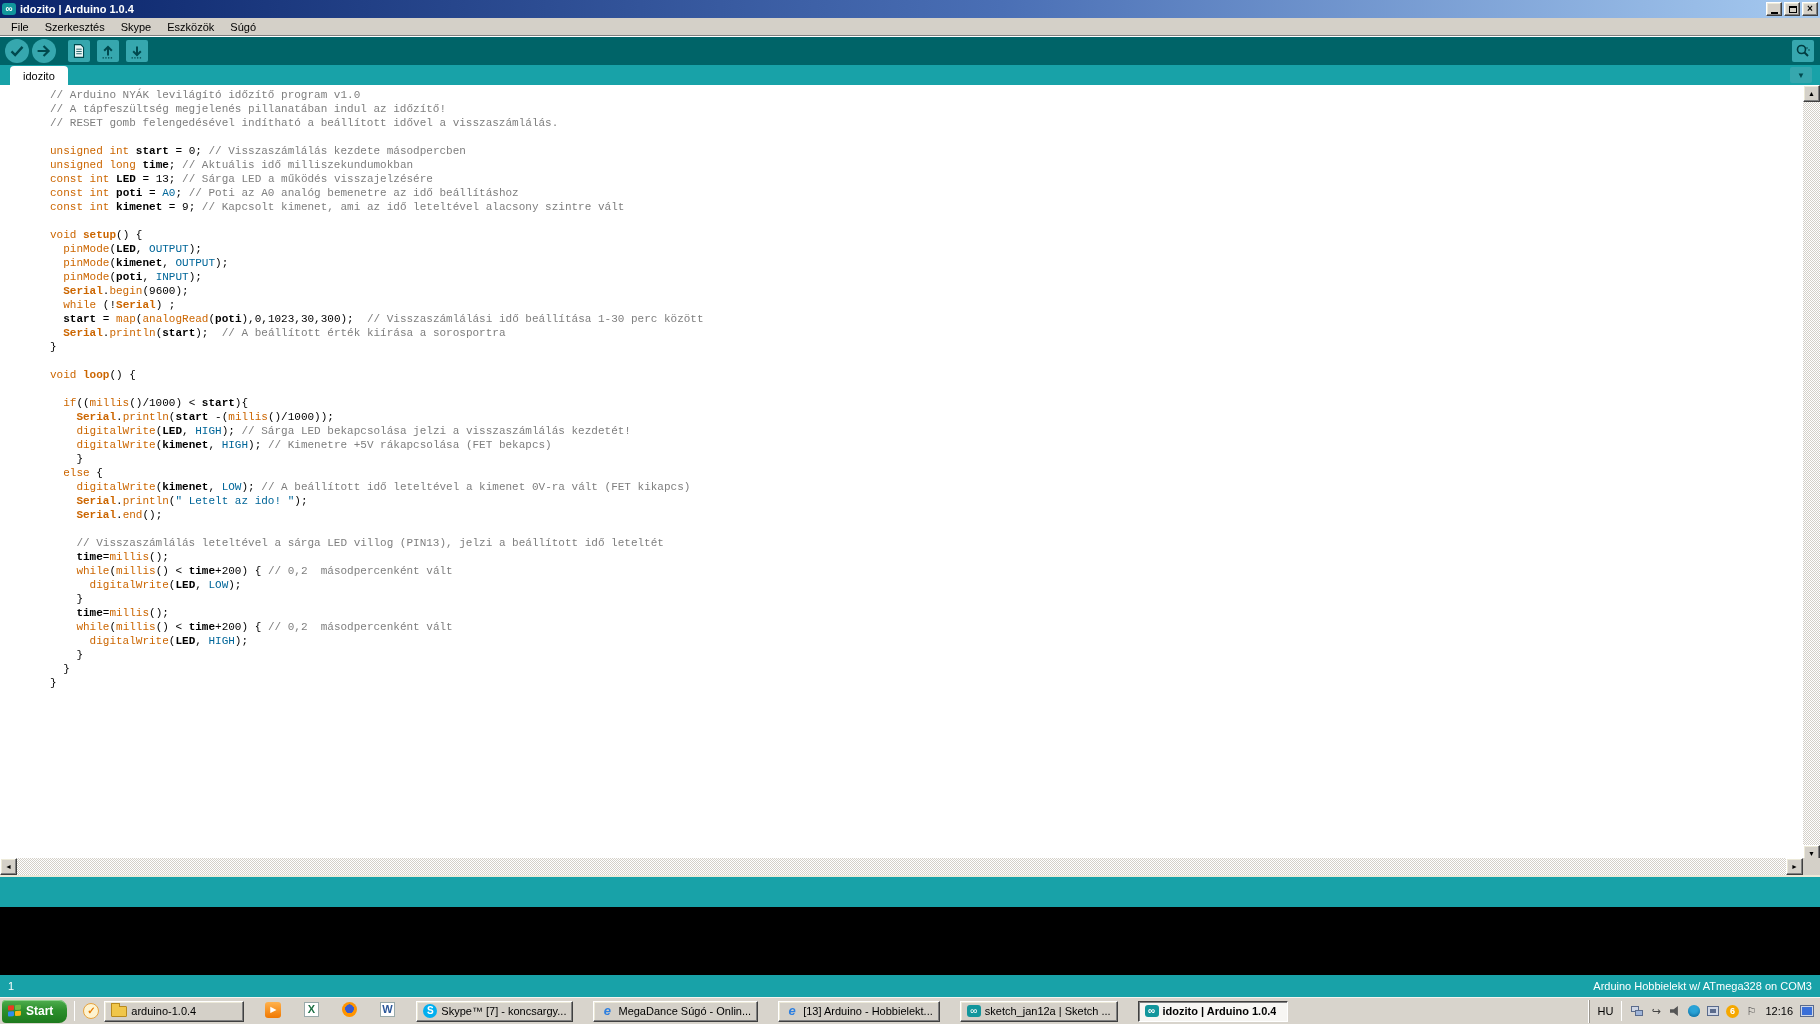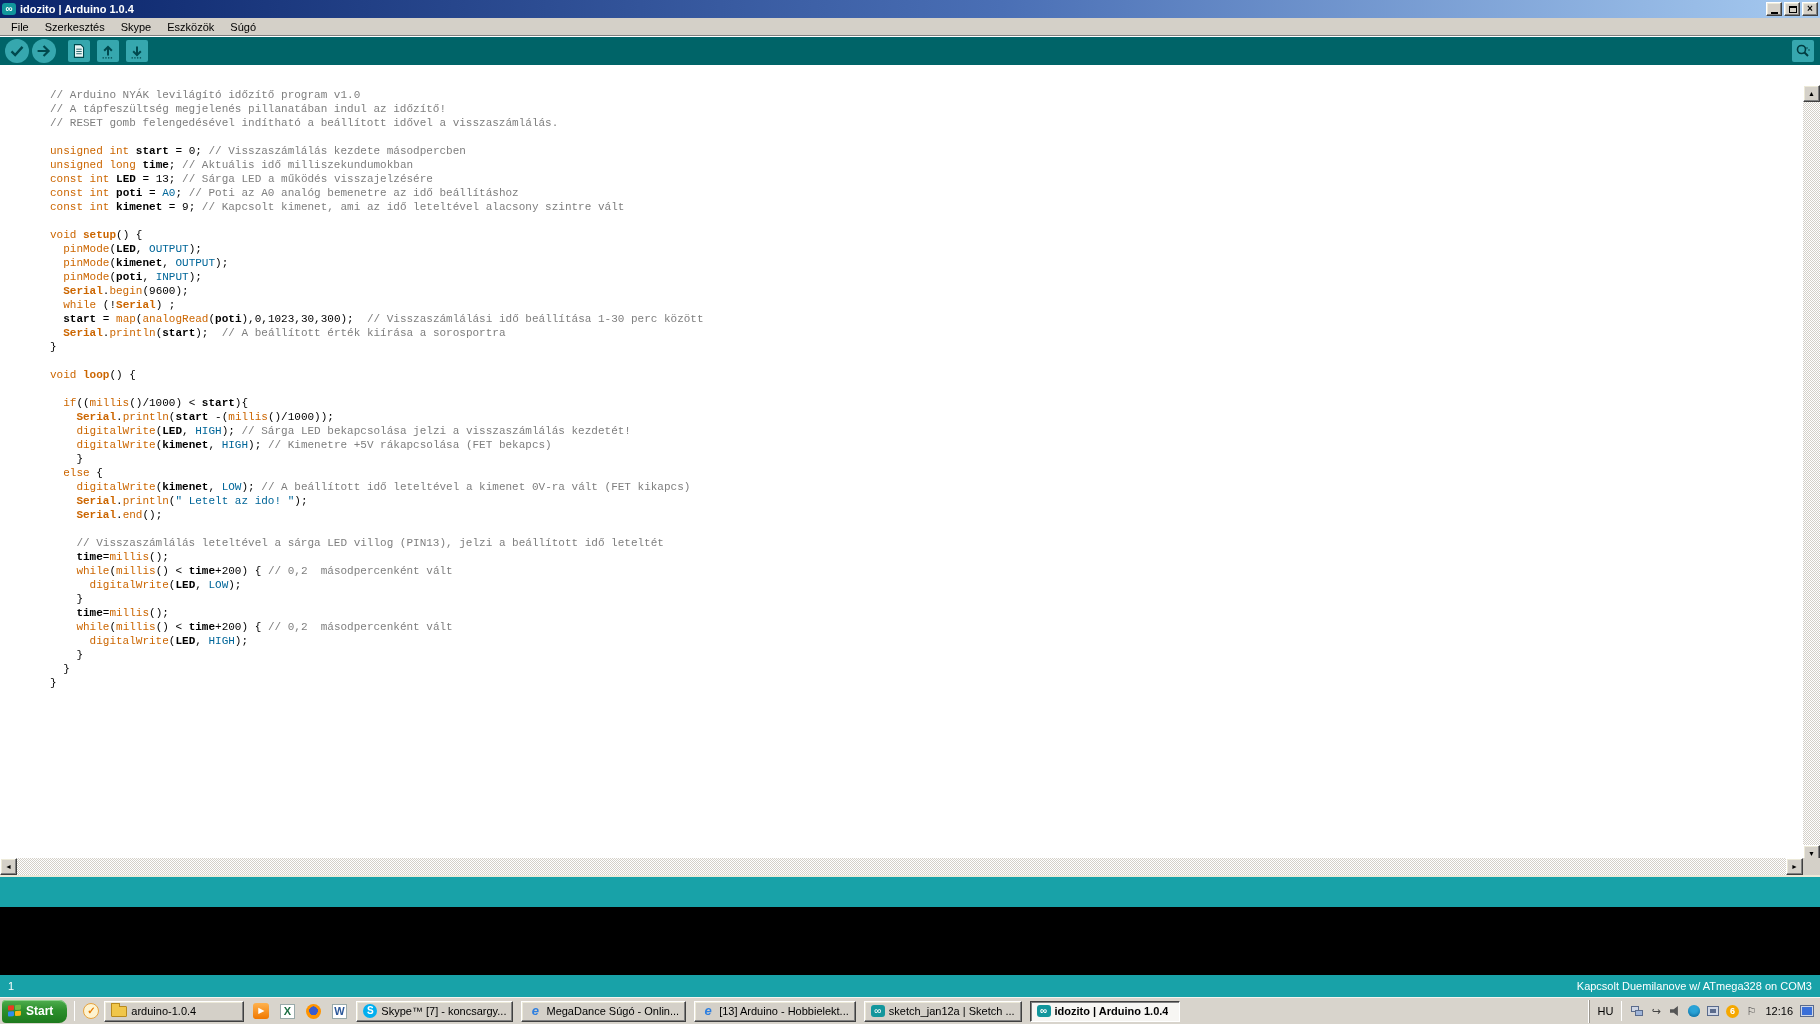--- a/index.html
+++ b/index.html
@@ -174,20 +174,24 @@
         </svg>
       </span>
       <span class="tbtn square" style="left: 126px;">
         <svg width="20" height="20" viewBox="0 0 22 22">
           <path d="M11 6v9M6.8 11.2l4.2 4.3 4.2-4.3" stroke="#00494e" stroke-width="2.2" fill="none"></path>
           <path d="M5 18.5h12" stroke="#00494e" stroke-width="1.4" stroke-dasharray="1.5 1.5"></path>
         </svg>
       </span>
     </div>
 
+  <div class="tabstrip">
+    <span class="tab">idozito</span>
+    <span class="tab-menu-btn">▼</span>
+  </div>
 
   <div class="editor">
     <div class="code"><div class="code-line"><span class="t-c">// Arduino NYÁK levilágító időzítő program v1.0</span></div><div class="code-line"><span class="t-c">// A tápfeszültség megjelenés pillanatában indul az időzítő!</span></div><div class="code-line"><span class="t-c">// RESET gomb felengedésével indítható a beállított idővel a visszaszámlálás.</span></div><div class="code-line">&nbsp;</div><div class="code-line"><span class="t-k">unsigned int</span><span class="t-p"> </span><span class="t-v">start</span><span class="t-p"> = 0; </span><span class="t-c">// Visszaszámlálás kezdete másodpercben</span></div><div class="code-line"><span class="t-k">unsigned long</span><span class="t-p"> </span><span class="t-v">time</span><span class="t-p">; </span><span class="t-c">// Aktuális idő milliszekundumokban</span></div><div class="code-line"><span class="t-k">const int</span><span class="t-p"> </span><span class="t-v">LED</span><span class="t-p"> = 13; </span><span class="t-c">// Sárga LED a működés visszajelzésére</span></div><div class="code-line"><span class="t-k">const int</span><span class="t-p"> </span><span class="t-v">poti</span><span class="t-p"> = </span><span class="t-l">A0</span><span class="t-p">; </span><span class="t-c">// Poti az A0 analóg bemenetre az idő beállításhoz</span></div><div class="code-line"><span class="t-k">const int</span><span class="t-p"> </span><span class="t-v">kimenet</span><span class="t-p"> = 9; </span><span class="t-c">// Kapcsolt kimenet, ami az idő leteltével alacsony szintre vált</span></div><div class="code-line">&nbsp;</div><div class="code-line"><span class="t-k">void </span><span class="t-b">setup</span><span class="t-p">() {</span></div><div class="code-line"><span class="t-p">  </span><span class="t-k">pinMode</span><span class="t-p">(</span><span class="t-v">LED</span><span class="t-p">, </span><span class="t-l">OUTPUT</span><span class="t-p">);</span></div><div class="code-line"><span class="t-p">  </span><span class="t-k">pinMode</span><span class="t-p">(</span><span class="t-v">kimenet</span><span class="t-p">, </span><span class="t-l">OUTPUT</span><span class="t-p">);</span></div><div class="code-line"><span class="t-p">  </span><span class="t-k">pinMode</span><span class="t-p">(</span><span class="t-v">poti</span><span class="t-p">, </span><span class="t-l">INPUT</span><span class="t-p">);</span></div><div class="code-line"><span class="t-p">  </span><span class="t-b">Serial</span><span class="t-p">.</span><span class="t-k">begin</span><span class="t-p">(9600);</span></div><div class="code-line"><span class="t-p">  </span><span class="t-k">while</span><span class="t-p"> (!</span><span class="t-b">Serial</span><span class="t-p">) ;</span></div><div class="code-line"><span class="t-p">  </span><span class="t-v">start</span><span class="t-p"> = </span><span class="t-k">map</span><span class="t-p">(</span><span class="t-k">analogRead</span><span class="t-p">(</span><span class="t-v">poti</span><span class="t-p">),0,1023,30,300);  </span><span class="t-c">// Visszaszámlálási idő beállítása 1-30 perc között</span></div><div class="code-line"><span class="t-p">  </span><span class="t-b">Serial</span><span class="t-p">.</span><span class="t-k">println</span><span class="t-p">(</span><span class="t-v">start</span><span class="t-p">);  </span><span class="t-c">// A beállított érték kiírása a sorosportra</span></div><div class="code-line"><span class="t-p">}</span></div><div class="code-line">&nbsp;</div><div class="code-line"><span class="t-k">void </span><span class="t-b">loop</span><span class="t-p">() {</span></div><div class="code-line">&nbsp;</div><div class="code-line"><span class="t-p">  </span><span class="t-k">if</span><span class="t-p">((</span><span class="t-k">millis</span><span class="t-p">()/1000) &lt; </span><span class="t-v">start</span><span class="t-p">){</span></div><div class="code-line"><span class="t-p">    </span><span class="t-b">Serial</span><span class="t-p">.</span><span class="t-k">println</span><span class="t-p">(</span><span class="t-v">start</span><span class="t-p"> -(</span><span class="t-k">millis</span><span class="t-p">()/1000));</span></div><div class="code-line"><span class="t-p">    </span><span class="t-k">digitalWrite</span><span class="t-p">(</span><span class="t-v">LED</span><span class="t-p">, </span><span class="t-l">HIGH</span><span class="t-p">); </span><span class="t-c">// Sárga LED bekapcsolása jelzi a visszaszámlálás kezdetét!</span></div><div class="code-line"><span class="t-p">    </span><span class="t-k">digitalWrite</span><span class="t-p">(</span><span class="t-v">kimenet</span><span class="t-p">, </span><span class="t-l">HIGH</span><span class="t-p">); </span><span class="t-c">// Kimenetre +5V rákapcsolása (FET bekapcs)</span></div><div class="code-line"><span class="t-p">    }</span></div><div class="code-line"><span class="t-p">  </span><span class="t-k">else</span><span class="t-p"> {</span></div><div class="code-line"><span class="t-p">    </span><span class="t-k">digitalWrite</span><span class="t-p">(</span><span class="t-v">kimenet</span><span class="t-p">, </span><span class="t-l">LOW</span><span class="t-p">); </span><span class="t-c">// A beállított idő leteltével a kimenet 0V-ra vált (FET kikapcs)</span></div><div class="code-line"><span class="t-p">    </span><span class="t-b">Serial</span><span class="t-p">.</span><span class="t-k">println</span><span class="t-p">(</span><span class="t-l">" Letelt az ido! "</span><span class="t-p">);</span></div><div class="code-line"><span class="t-p">    </span><span class="t-b">Serial</span><span class="t-p">.</span><span class="t-k">end</span><span class="t-p">();</span></div><div class="code-line">&nbsp;</div><div class="code-line"><span class="t-p">    </span><span class="t-c">// Visszaszámlálás leteltével a sárga LED villog (PIN13), jelzi a beállított idő leteltét</span></div><div class="code-line"><span class="t-p">    </span><span class="t-v">time</span><span class="t-p">=</span><span class="t-k">millis</span><span class="t-p">();</span></div><div class="code-line"><span class="t-p">    </span><span class="t-k">while</span><span class="t-p">(</span><span class="t-k">millis</span><span class="t-p">() &lt; </span><span class="t-v">time</span><span class="t-p">+200) { </span><span class="t-c">// 0,2  másodpercenként vált</span></div><div class="code-line"><span class="t-p">      </span><span class="t-k">digitalWrite</span><span class="t-p">(</span><span class="t-v">LED</span><span class="t-p">, </span><span class="t-l">LOW</span><span class="t-p">);</span></div><div class="code-line"><span class="t-p">    }</span></div><div class="code-line"><span class="t-p">    </span><span class="t-v">time</span><span class="t-p">=</span><span class="t-k">millis</span><span class="t-p">();</span></div><div class="code-line"><span class="t-p">    </span><span class="t-k">while</span><span class="t-p">(</span><span class="t-k">millis</span><span class="t-p">() &lt; </span><span class="t-v">time</span><span class="t-p">+200) { </span><span class="t-c">// 0,2  másodpercenként vált</span></div><div class="code-line"><span class="t-p">      </span><span class="t-k">digitalWrite</span><span class="t-p">(</span><span class="t-v">LED</span><span class="t-p">, </span><span class="t-l">HIGH</span><span class="t-p">);</span></div><div class="code-line"><span class="t-p">    }</span></div><div class="code-line"><span class="t-p">  }</span></div><div class="code-line"><span class="t-p">}</span></div></div>
   </div>
 
   <div class="vscroll">
     <span class="btn3d sarrow" style="top:0;">▲</span>
     <span class="track sbtrack"></span>
     <span class="btn3d sarrow" style="bottom:0;">▼</span>
   </div>
@@ -196,38 +200,38 @@
     <span class="btn3d sarrow" style="left:0;top:0;">◄</span>
     <span class="track sbtrack"></span>
     <span class="btn3d sarrow" style="right:0;top:0;">►</span>
   </div>
   <div class="sbcorner"></div>
 
   <div class="msgstrip"></div>
   <div class="console"></div>
   <div class="statusbar">
     <span>1</span>
-    <span class="status-right">Kapcsolt Duemilanove w/ ATmega328 on COM3</span>
+    <span class="status-right">Arduino Hobbielekt w/ ATmega328 on COM3</span>
   </div>
 
   <div class="taskbar">
     <span class="start-btn">
       <span class="winflag">
         <i style="background:#ea3b23"></i>
           <i style="background:#6dbd45"></i>
           <i style="background:#2e8def"></i>
           <i style="background:#f8b517"></i>
       </span>
       <span>Start</span>
     </span>
     <span class="tb-sep"></span>
     <span class="ql-icon">
         <span class="icon-orange-badge">✓</span>
       </span>
-    <span id="task-items" style="display:flex;align-items:center;gap:8px;">
+    <span id="task-items" style="display:flex;gap:20px;">
         <span class="btn3d task-btn" style="min-width: 140px;">
           <span class="icon-folder"></span>
           <span style="overflow: hidden;">arduino-1.0.4</span>
         </span>
         <span class="ql-icon">
           <span class="icon-play">▶</span>
         </span>
         <span class="ql-icon">
           <span class="icon-excel">X</span>
         </span>

